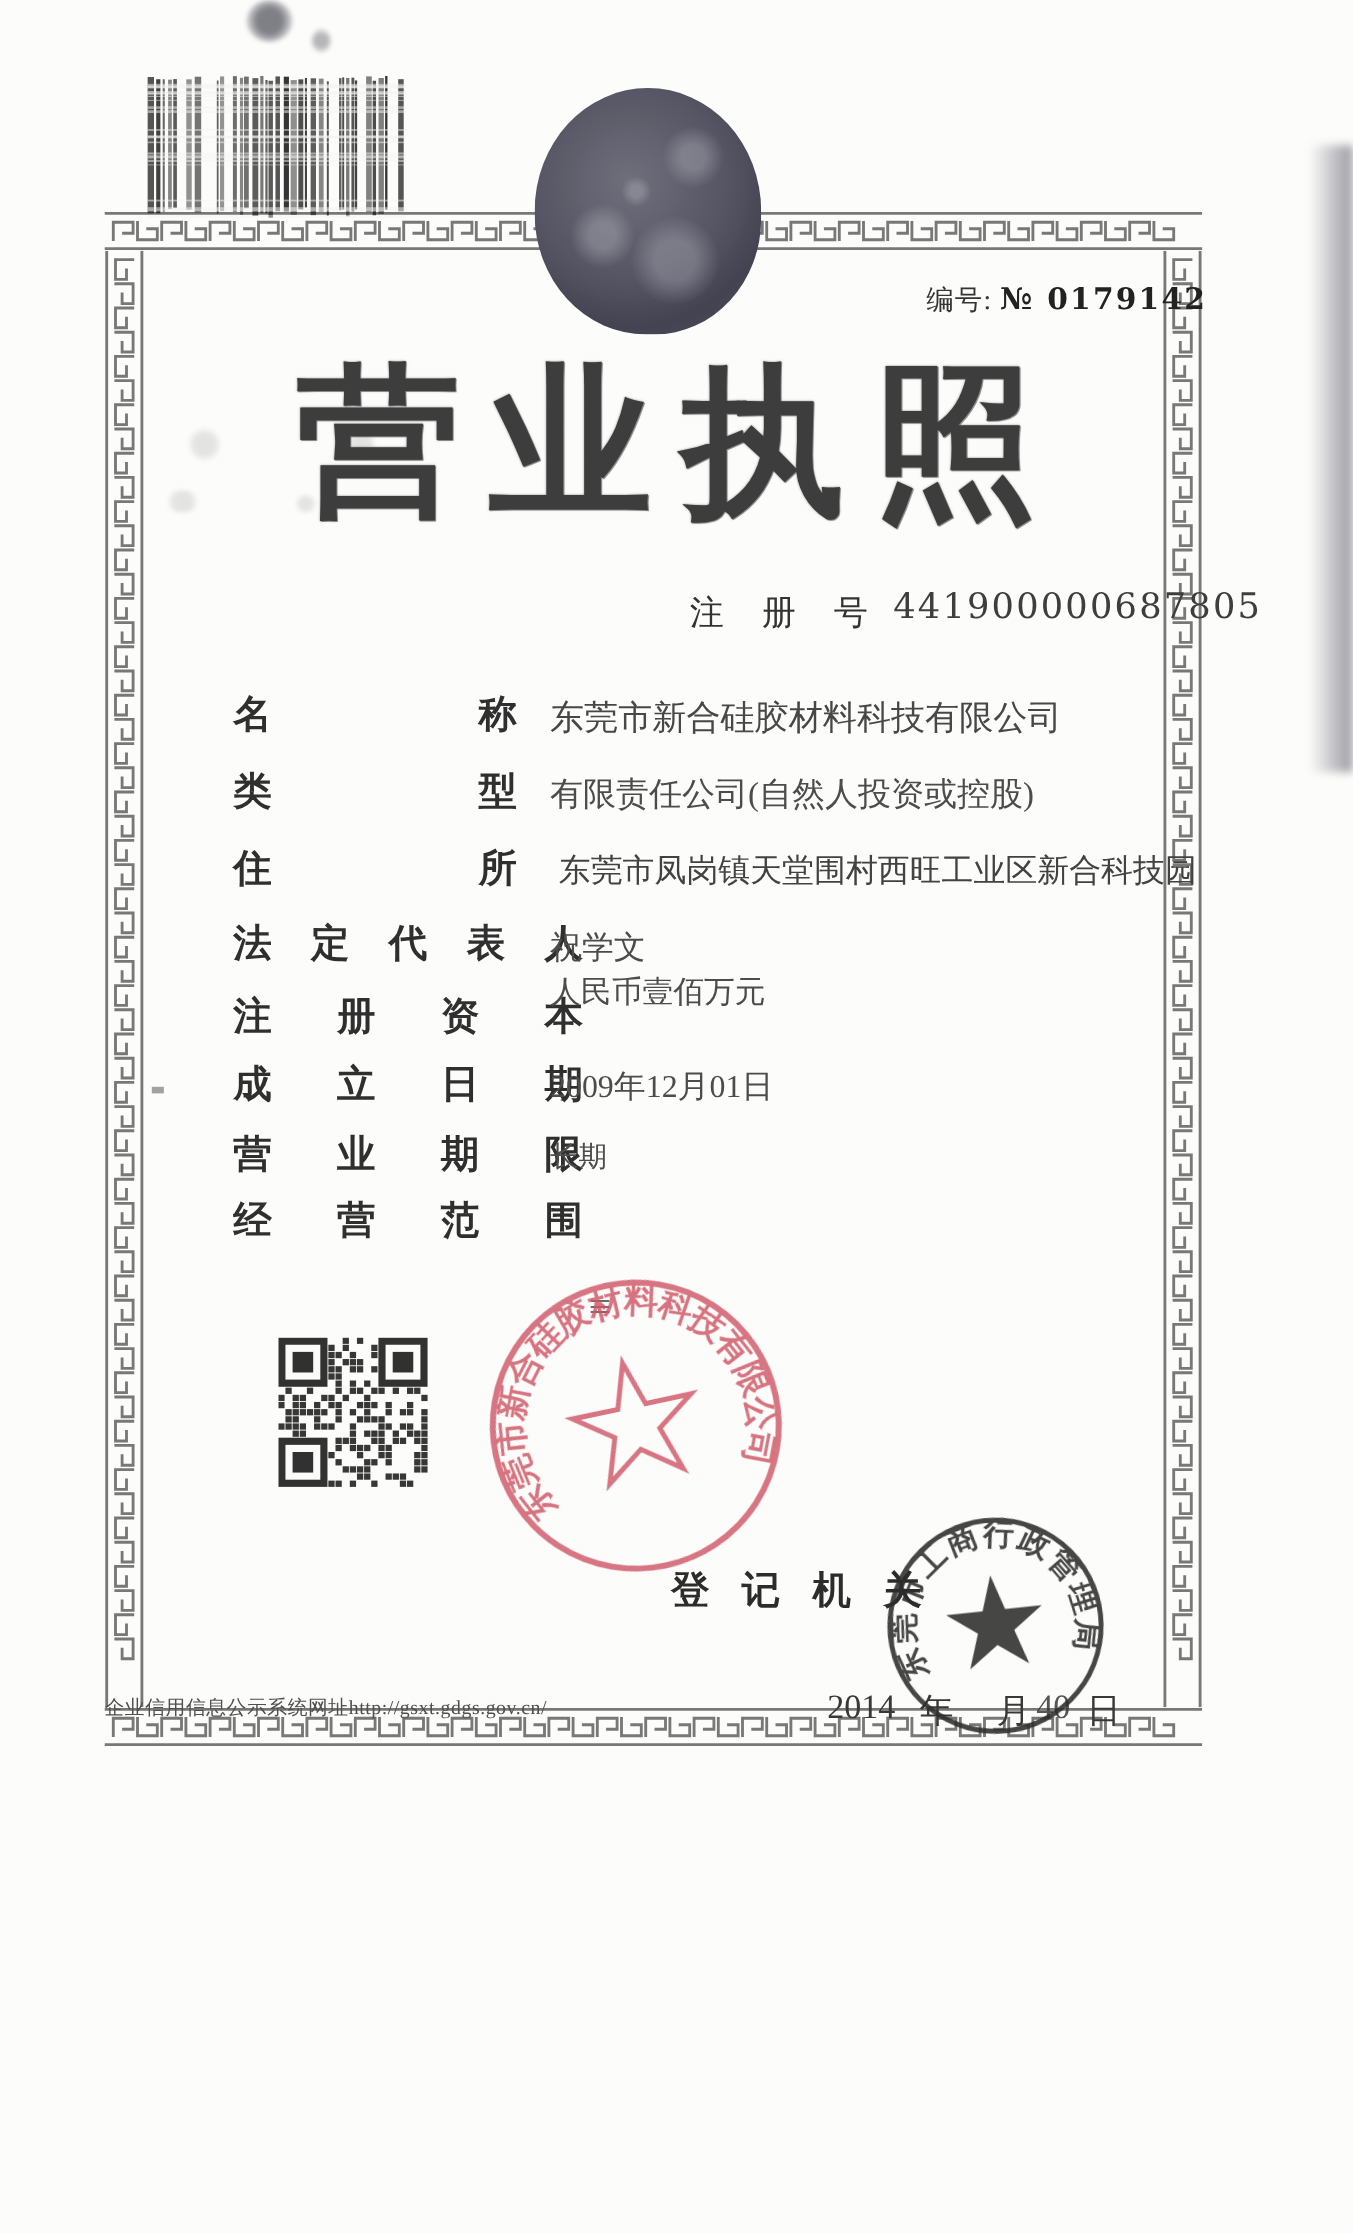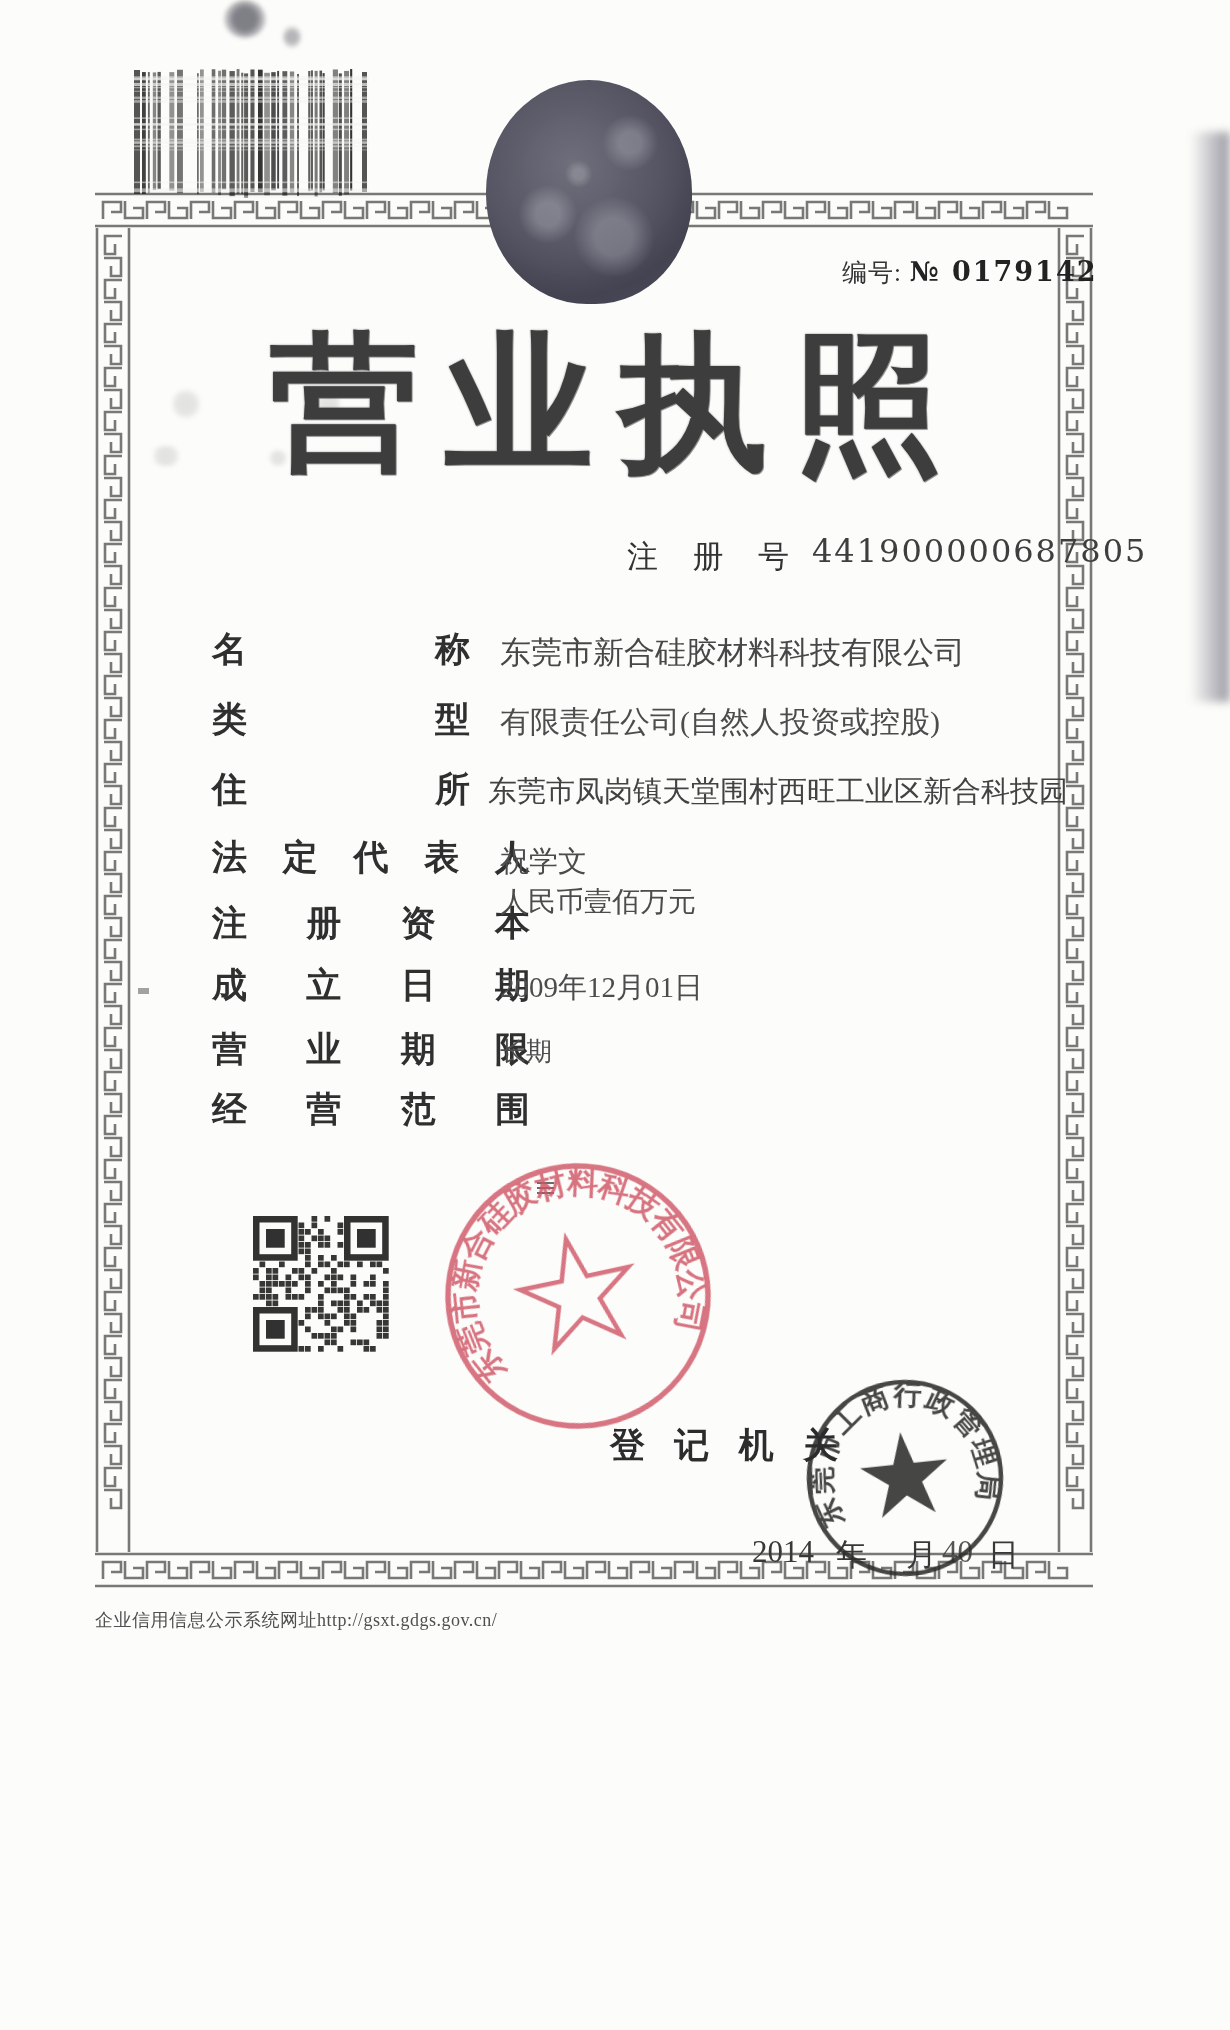--- a/index.html
+++ b/index.html
@@ -31,21 +31,21 @@
   .fvalue{color:#4c4c4c;z-index:4;}
   .scope{left:492px;top:1082px;width:578px;font-size:23.5px;line-height:31px;text-align:justify;z-index:4;}
   .scope .light{color:#5d5d5d;}
   .scope .dark{color:#3c3c3c;font-weight:600;}
 
   
   .registry-label{left:610px;top:1422px;width:228px;font-size:35px;font-weight:600;color:#2c2c2c;z-index:4;}
   .date span{position:absolute;font-size:31px;color:#383838;z-index:5;margin-top:44px;}
 
   
-  .footer-left{left:95px;top:1608px;font-size:18px;color:#4f4f4f;letter-spacing:.5px;z-index:4;}
+  .footer-left{left:95px;top:1540px;font-size:18px;color:#4f4f4f;letter-spacing:.5px;z-index:4;}
   .footer-right{left:698px;top:1604px;font-size:20.5px;color:#3f3f3f;font-weight:500;letter-spacing:1px;z-index:4;}
 
   
   .emblem{left:486px;top:80px;width:206px;height:224px;z-index:3;
     border-radius:50% 50% 47% 49%;
     background:
       radial-gradient(circle at 62% 70%, rgba(185,185,195,.35) 0 9%, transparent 20%),
       radial-gradient(circle at 30% 60%, rgba(205,205,214,.30) 0 6%, transparent 15%),
       radial-gradient(circle at 70% 28%, rgba(212,212,222,.28) 0 5%, transparent 13%),
       radial-gradient(circle at 45% 42%, rgba(255,255,255,.18) 0 3%, transparent 8%),
@@ -190,21 +190,21 @@
   <div class="abs flabel justify-chars" style="top:696px;width:258px">
       <span>类</span>
       <span>型</span>
     </div>
   <div class="abs fvalue" style="left:500px;top:702px;font-size:30px">有限责任公司(自然人投资或控股)</div>
 
   <div class="abs flabel justify-chars" style="top:766px;width:258px">
       <span>住</span>
       <span>所</span>
     </div>
-  <div class="abs fvalue" style="left:488px;top:772px;font-size:29px;color:#424242">东莞市凤岗镇天堂围村西旺工业区新合科技园</div>
+  <div class="abs fvalue" style="left:508px;top:772px;font-size:29px;color:#424242">东莞市凤岗镇天堂围村西旺工业区新合科技园</div>
 
   <div class="abs flabel justify-chars" style="top:834px;width:318px">
       <span>法</span>
       <span>定</span>
       <span>代</span>
       <span>表</span>
       <span>人</span>
     </div>
   <div class="abs fvalue" style="left:500px;top:842px;font-size:29px">祝学文</div>
 

